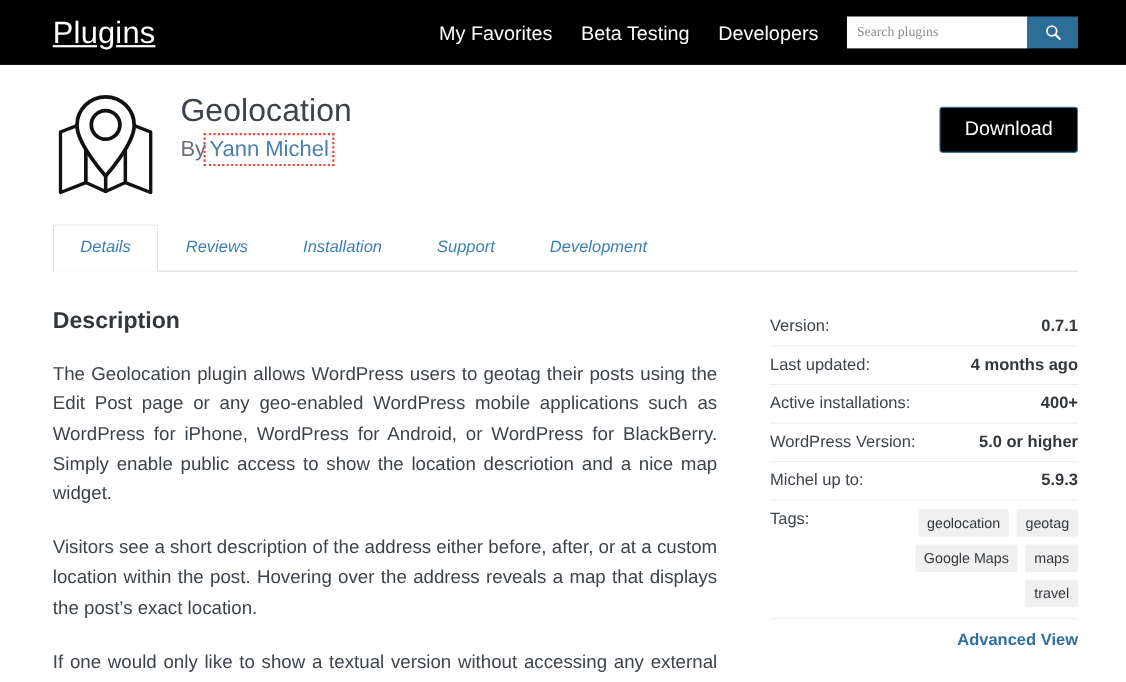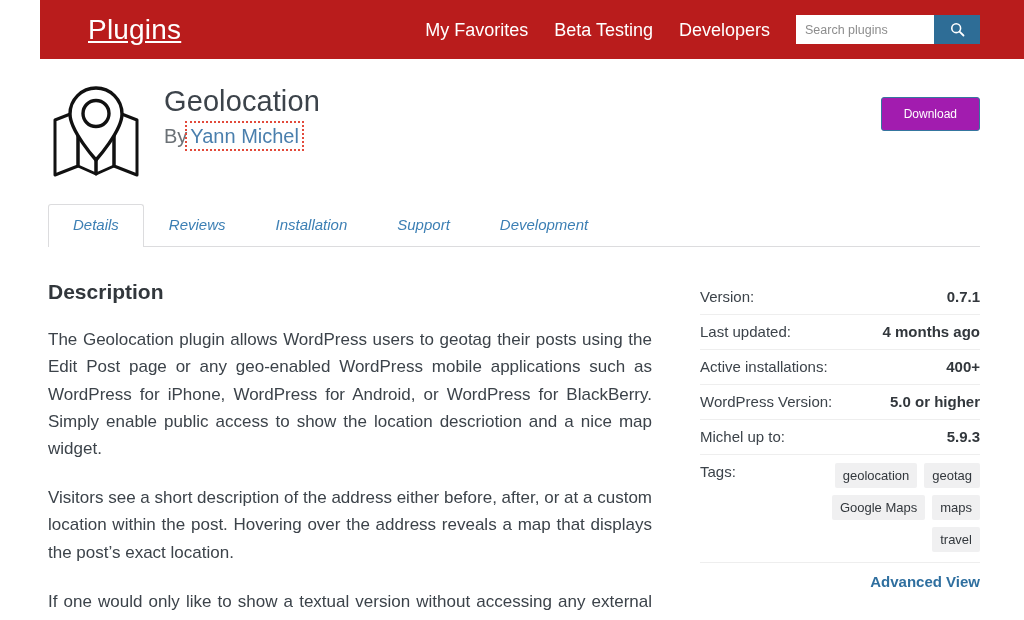--- a/index.html
+++ b/index.html
@@ -12,26 +12,25 @@
     overflow: hidden;
     background: #ffffff;
     font-family: "Liberation Sans", sans-serif;
     color: #32373c;
     -webkit-font-smoothing: antialiased;
   }
 
   
   .site-header {
     height: 59px;
-    background: #b91c1c;
+    background: #000000;
     display: flex;
     align-items: center;
     padding: 0 44px 0 48px;
     box-sizing: border-box;
-    margin-left: 40px;
   }
   .site-title {
     color: #ffffff;
     font-size: 28px;
     font-weight: 400;
     letter-spacing: 0.2px;
     line-height: 1;
     white-space: nowrap;
   }
   .header-right {
@@ -51,25 +50,25 @@
     text-decoration: none;
     white-space: nowrap;
     line-height: 1;
   }
   .search-wrap {
     display: flex;
     align-items: stretch;
     height: 29px;
   }
   .search-input {
-    width: 138px;
+    width: 164px;
     border: none;
     outline: none;
     background: #ffffff;
-    font-family: Liberation Sans, sans-serif;
+    font-family: Liberation Serif, serif;
     font-size: 12.5px;
     color: #32373c;
     padding: 0 9px;
     box-sizing: border-box;
   }
   .search-input::placeholder {
     color: #8d8d8d;
     opacity: 1;
   }
   .search-button {
@@ -125,26 +124,26 @@
     text-decoration: none;
     outline: 2px dotted #e24a3b;
     outline-offset: 1px;
     padding: 0 2px;
   }
   .download-wrap {
     margin-left: auto;
     padding-top: 18px;
   }
   .download-button {
-    background: #a21caf;
+    background: #000000;
     color: #ffffff;
     border: 1px solid #35769f;
     border-radius: 3px;
     font-family: "Liberation Sans", sans-serif;
-    font-size: 12px;
+    font-size: 18px;
     padding: 9px 22px;
     cursor: pointer;
     line-height: 1.2;
   }
 
   
   .tabs-row {
     margin: 22px 44px 0 48px;
     border-bottom: 1px solid #dcdcde;
     display: flex;

